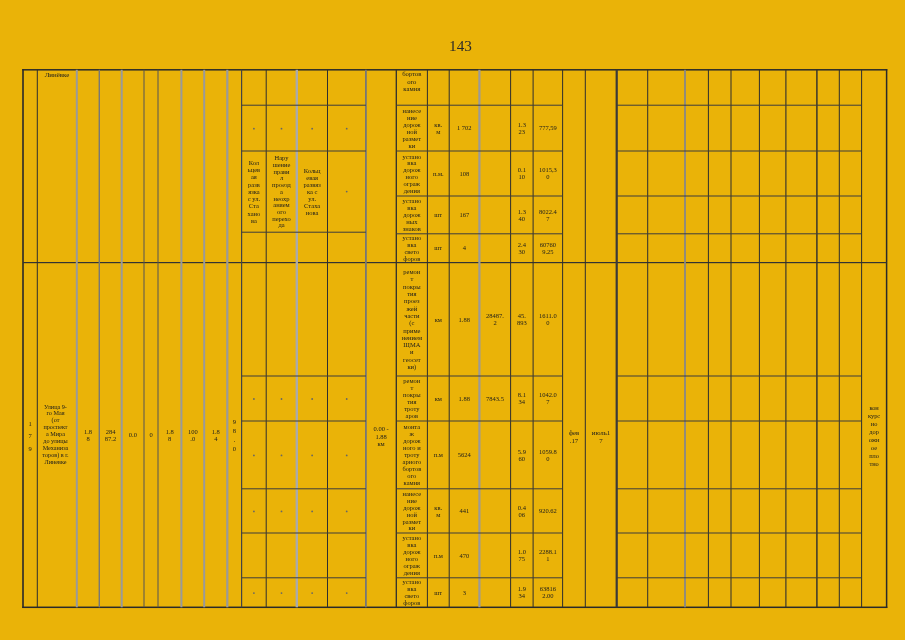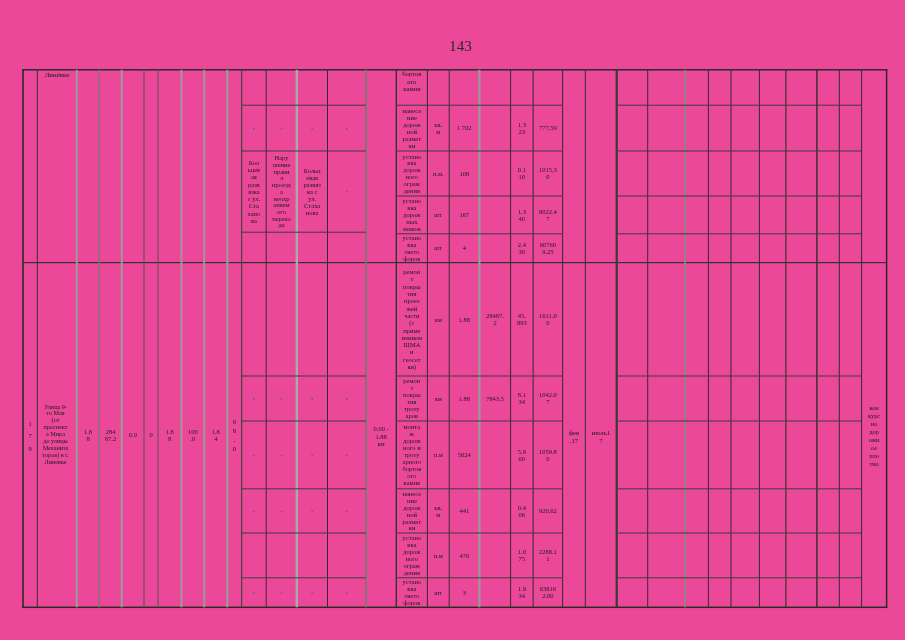--- a/index.html
+++ b/index.html
@@ -1,17 +1,17 @@
 <!DOCTYPE html>
 <html><head>
 <meta charset="utf-8">
 <title>143</title>
 <style>
 html,body{margin:0;padding:0;background:#ffffff;}
-#page{width:905px;height:640px;position:relative;background:#ec4899;overflow:hidden;}
+#page{width:905px;height:640px;position:relative;background:#eab308;overflow:hidden;}
 svg{display:block;font-family:"Liberation Serif",serif;filter:blur(0.22px);}
 </style>
 </head>
 <body>
 
 <div id="page">
 <svg width="905" height="640" viewBox="0 0 905 640">
 
 <text x="460.5" y="51" text-anchor="middle" font-size="15.2" fill="#2a2a2a">143</text>
 

